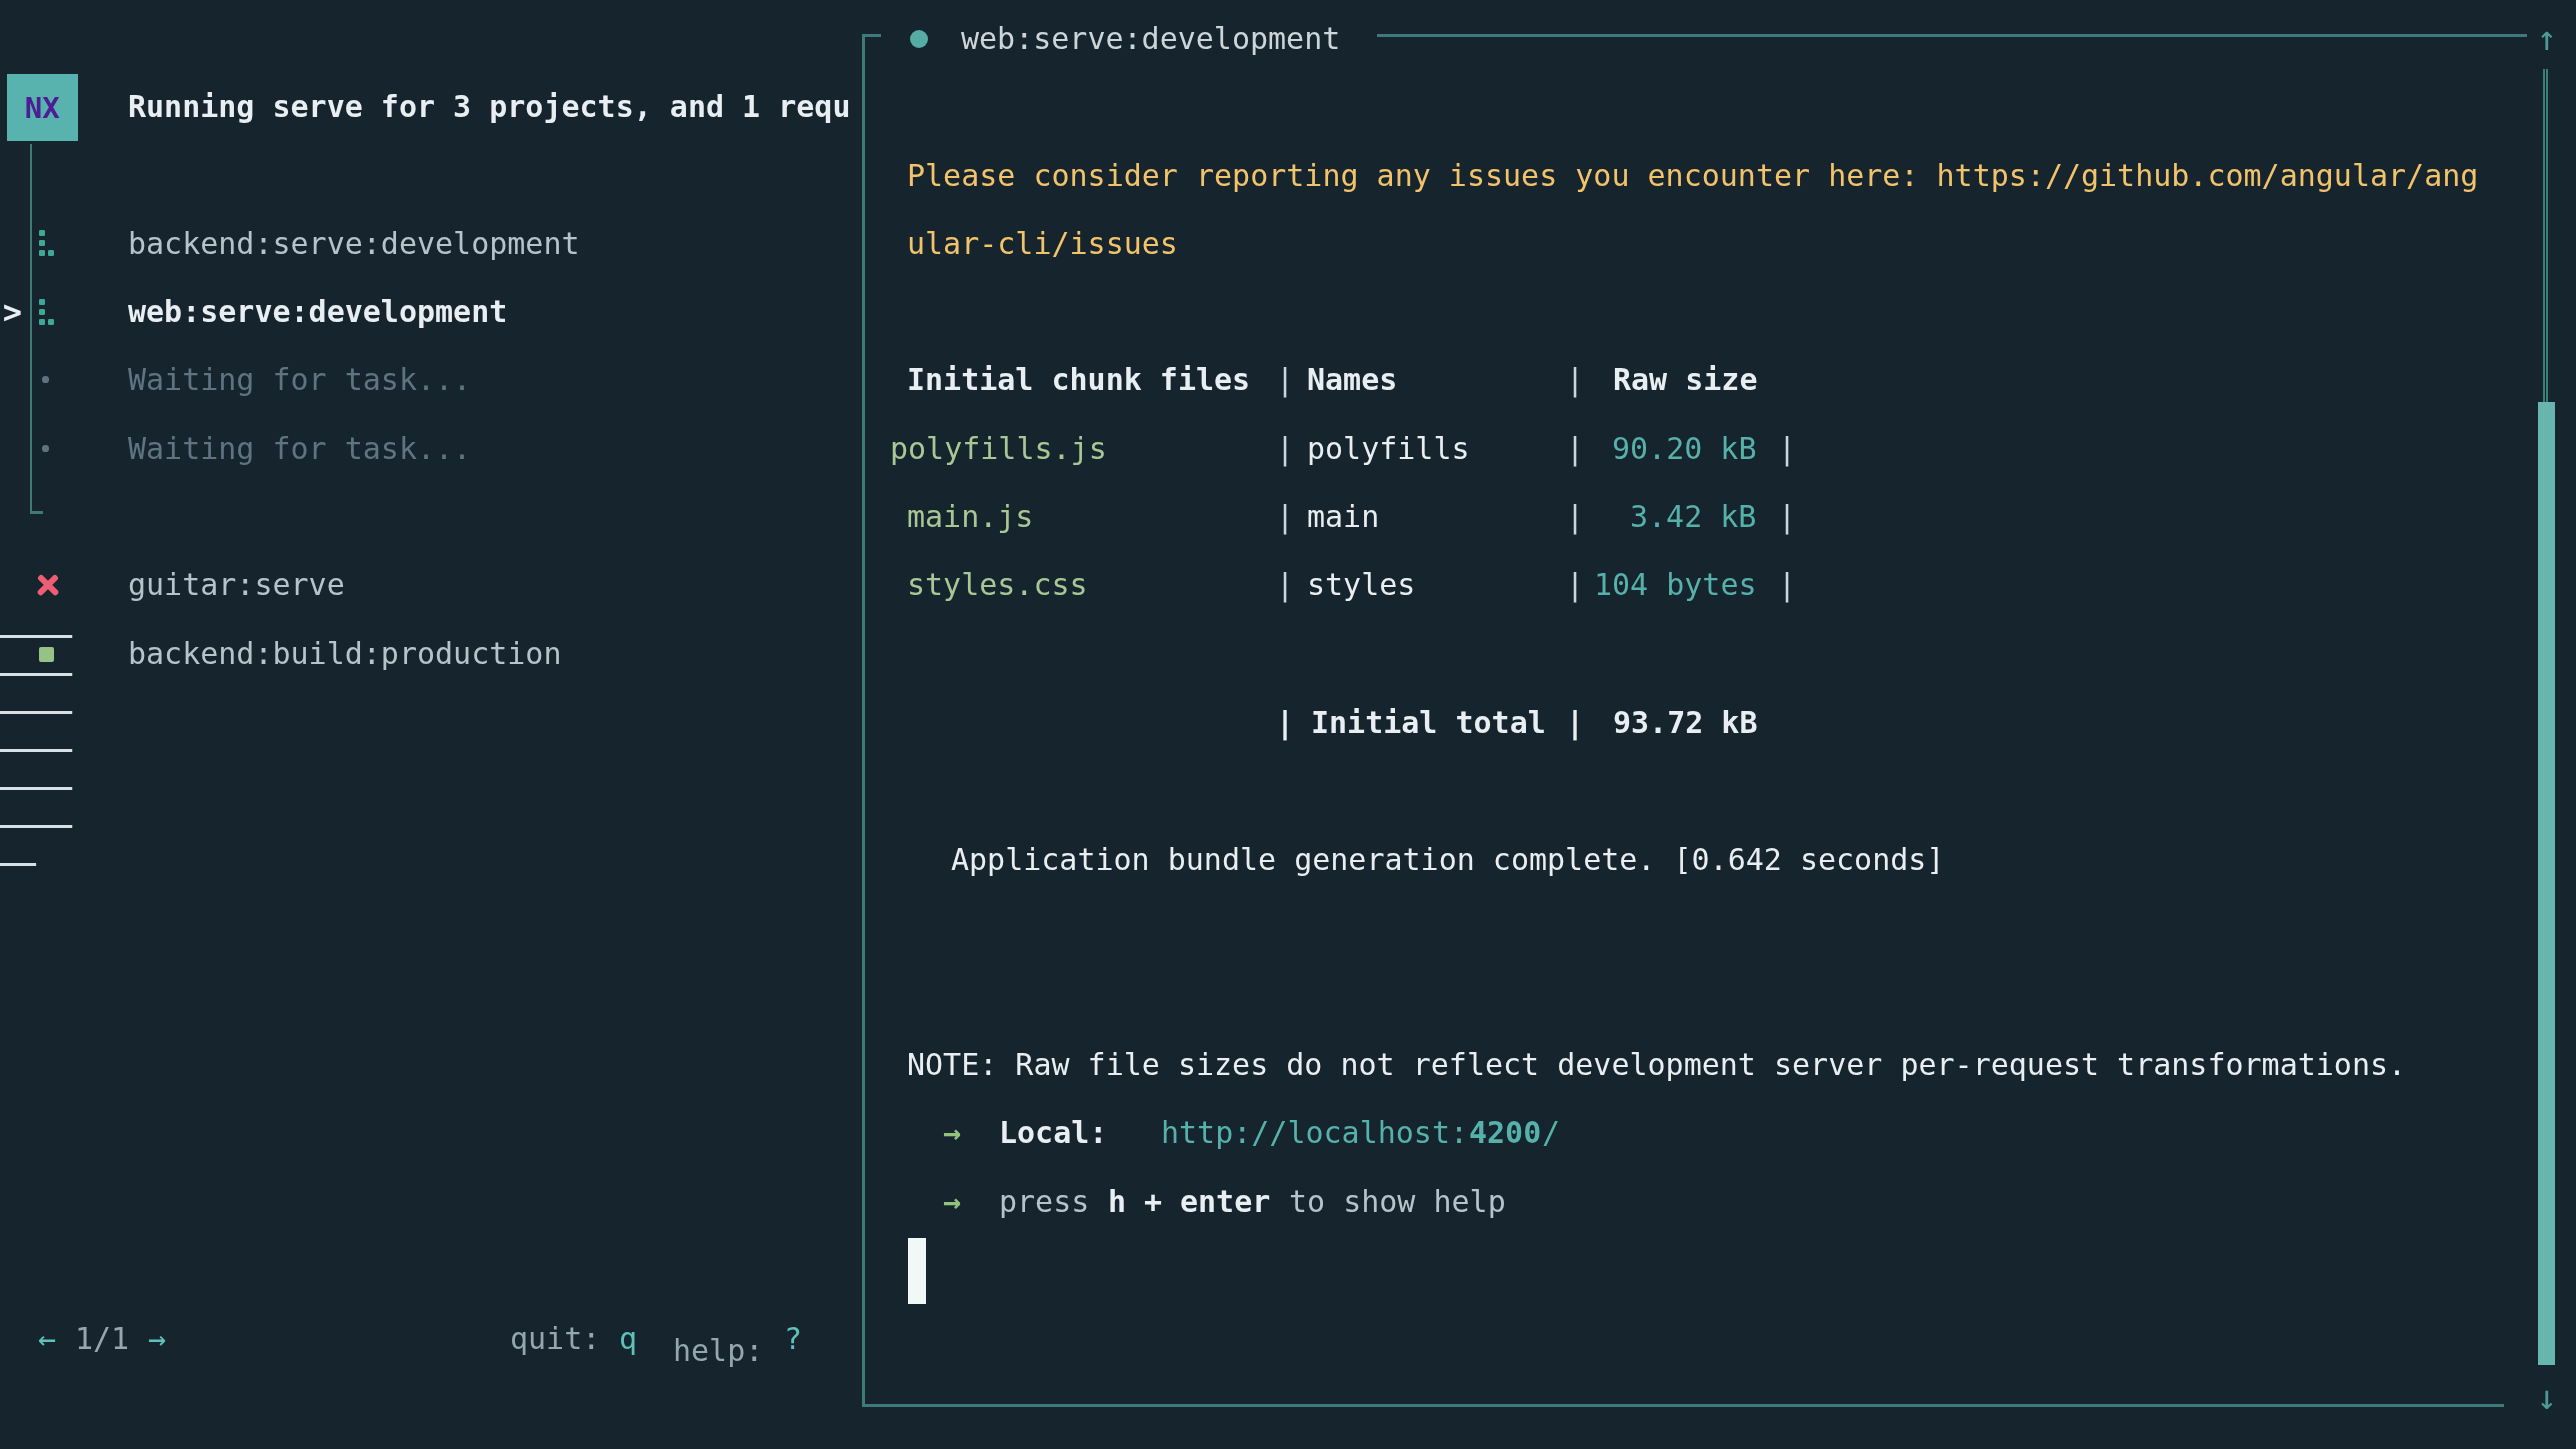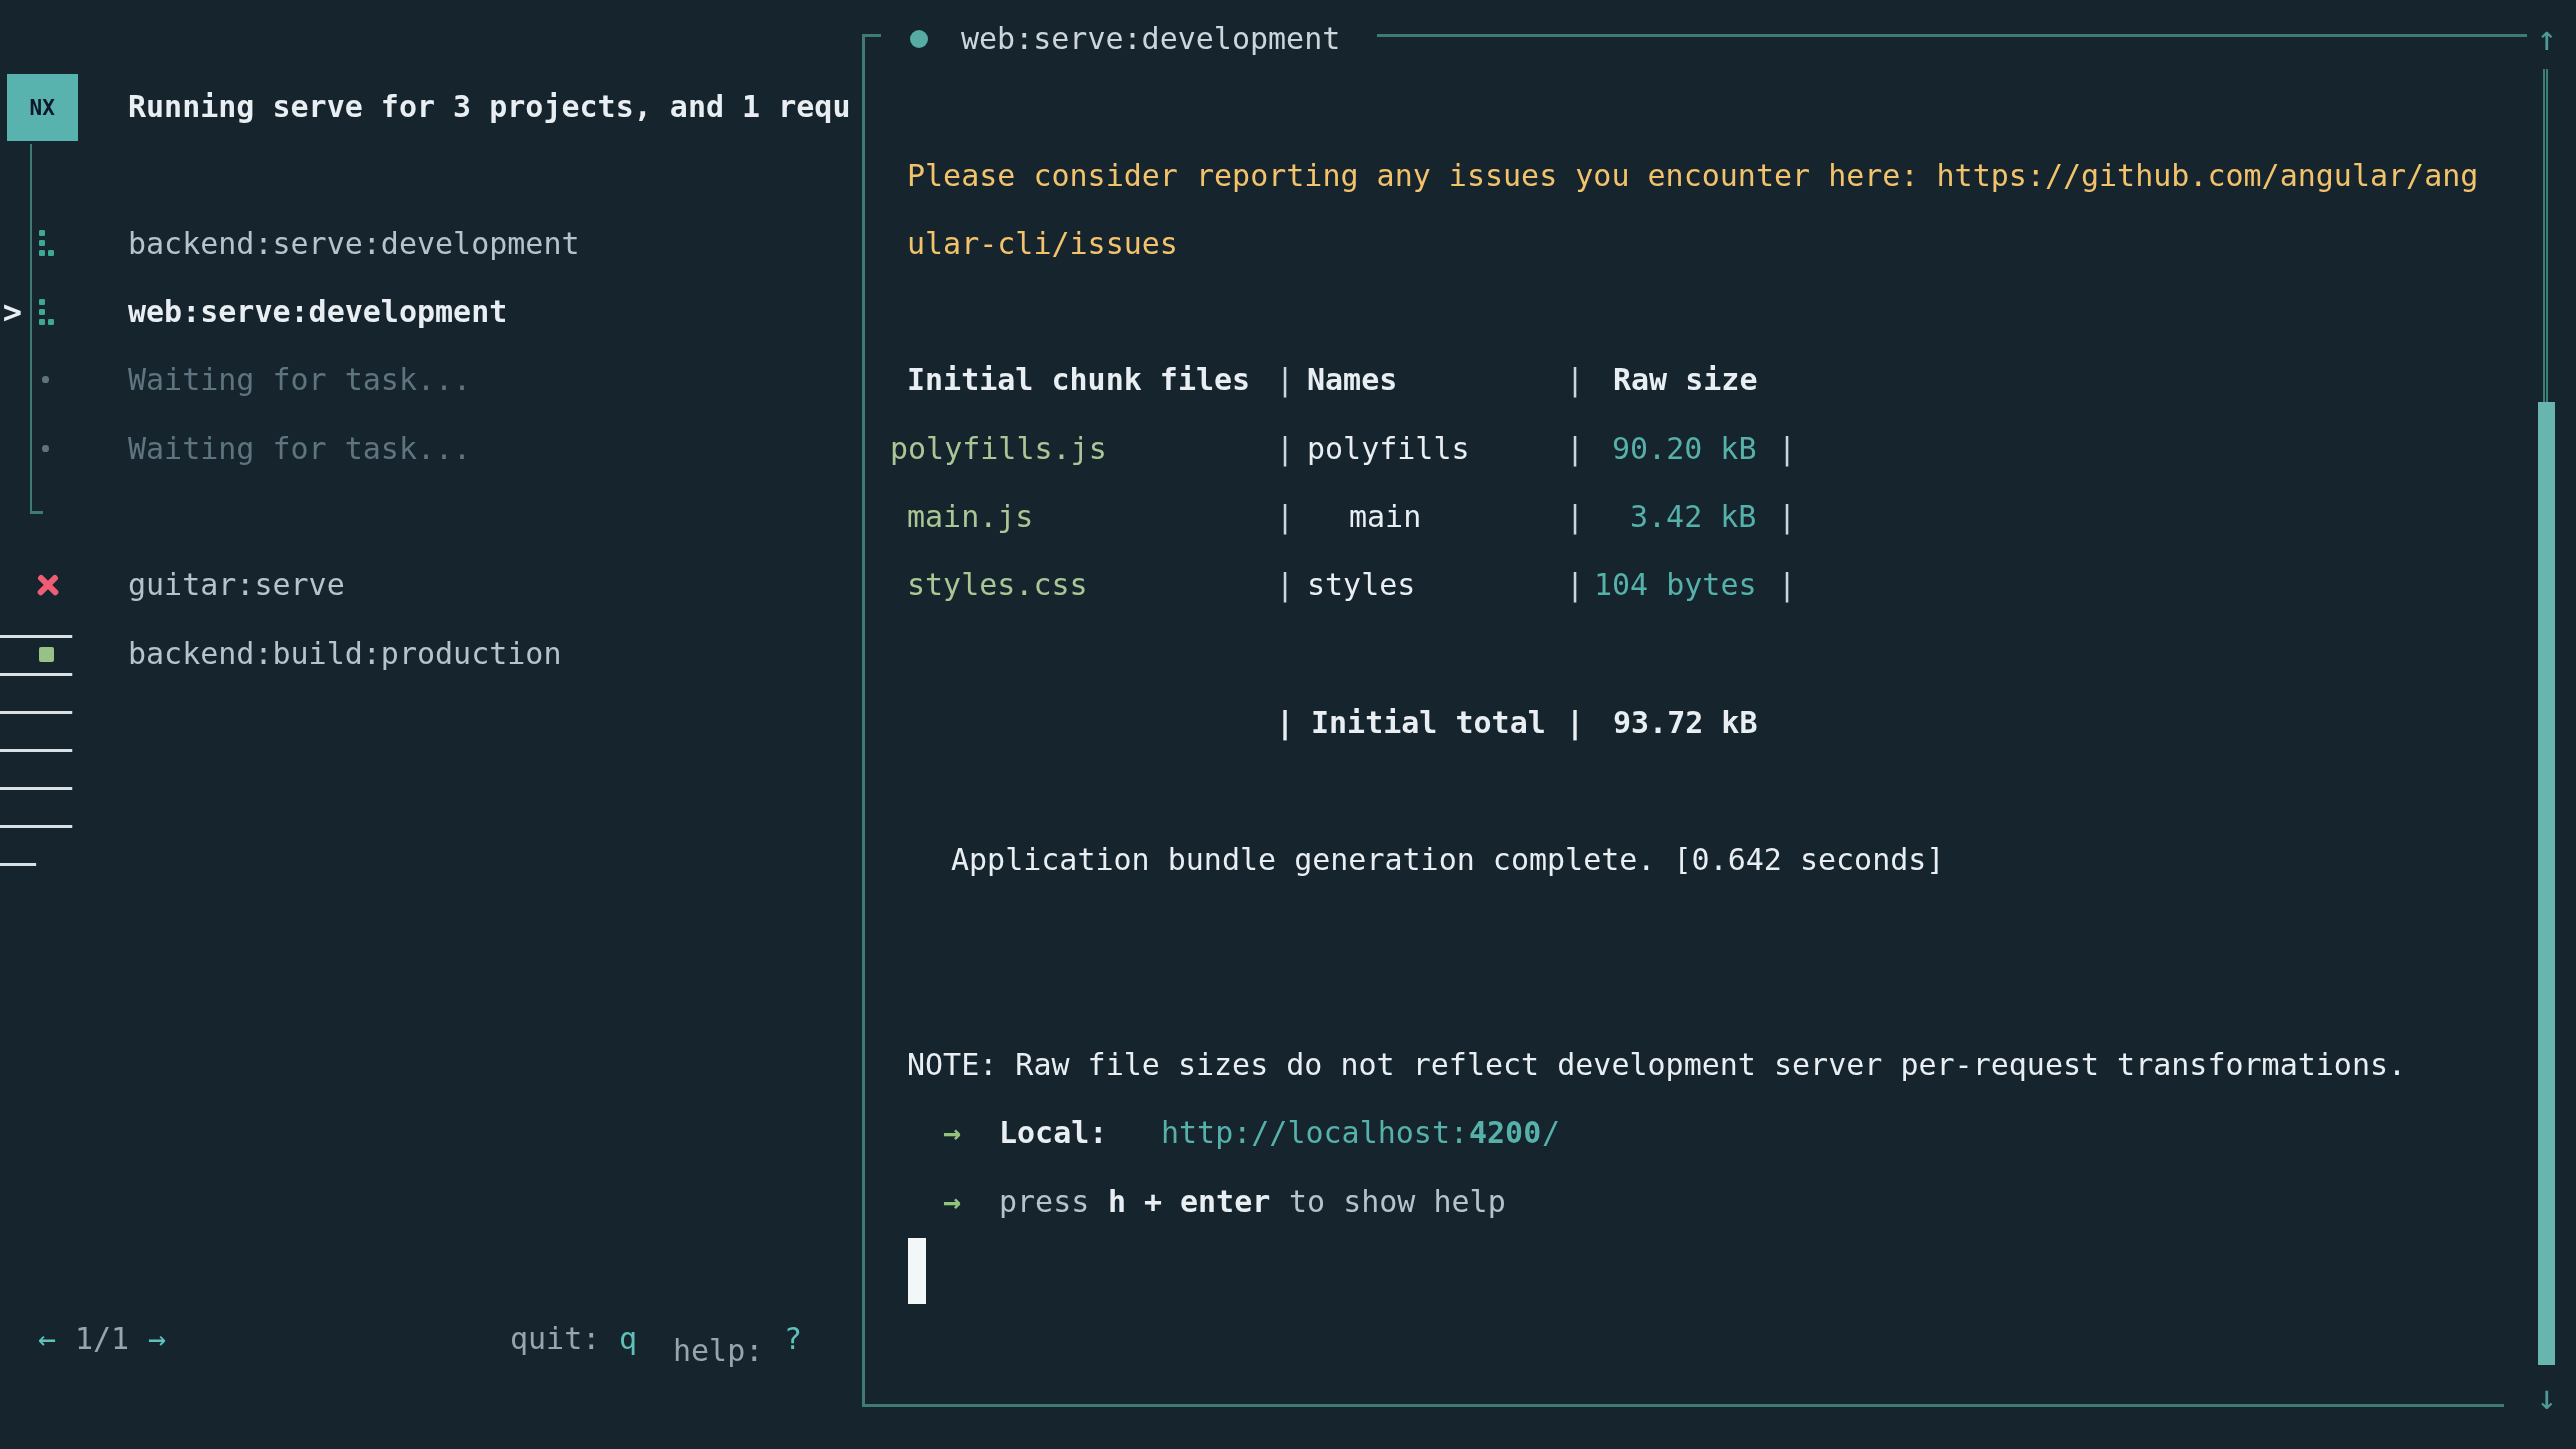--- a/index.html
+++ b/index.html
@@ -15,21 +15,21 @@
   .teal{color:#5ec1ba;}
   .tealtxt{color:#56b1aa;}
   .yellow{color:#f2c36b;}
   .green{color:#a9c694;}
   .agreen{color:#93c27d;}
   .pipe{color:#ccd7db;}
   .title{color:#ccd5d9;}
   
   .sidebar{position:absolute;left:0;top:0;width:862px;height:1449px;overflow:hidden;}
   .logo{position:absolute;left:6.7px;top:74px;width:71px;height:67px;background:#58b3ae;
-        color:#0f172a;font-weight:bold;font-size:21px;display:flex;align-items:center;justify-content:center;}
+        color:#4c1d95;font-weight:bold;font-size:29px;display:flex;align-items:center;justify-content:center;}
   .treeline{position:absolute;left:29.5px;top:144px;width:2.7px;height:368px;background:#3e7a78;}
   .treefoot{position:absolute;left:29.5px;top:511px;width:13.4px;height:2.7px;background:#3e7a78;}
   .spin{position:absolute;width:20px;height:28px;}
   .spin i{position:absolute;width:6px;height:6px;background:#3ea795;border-radius:1.3px;}
   .spin i:nth-child(1){left:0;top:0;}
   .spin i:nth-child(2){left:0;top:10px;}
   .spin i:nth-child(3){left:0;top:20px;}
   .spin i:nth-child(4){left:9.4px;top:20px;}
   .wdot{position:absolute;width:6.7px;height:6.7px;border-radius:50%;background:#5e737e;}
   .cross{position:absolute;width:20px;height:24px;}
@@ -139,21 +139,21 @@
     <span class="seg pipe" style="left:1276px;">|</span>
     <span class="seg white" style="left:1307px;">polyfills</span>
     <span class="seg pipe" style="left:1566px;">|</span>
     <span class="seg tealtxt" style="left:1612px;">90.20 kB</span>
     <span class="seg pipe" style="left:1778px;">|</span>
   </div>
 
   <div class="t" style="left:0;top:498px;width:2576px;">
     <span class="seg green" style="left:907px;">main.js</span>
     <span class="seg pipe" style="left:1276px;">|</span>
-    <span class="seg white" style="left:1307px;margin-left:42px;">main</span>
+    <span class="seg white" style="left:1307px;">main</span>
     <span class="seg pipe" style="left:1566px;">|</span>
     <span class="seg tealtxt" style="left:1630px;">3.42 kB</span>
     <span class="seg pipe" style="left:1778px;">|</span>
   </div>
 
   <div class="t" style="left:0;top:566px;width:2576px;text-decoration:underline;">
     <span class="seg green" style="left:907px;">styles.css</span>
     <span class="seg pipe" style="left:1276px;">|</span>
     <span class="seg white" style="left:1307px;">styles</span>
     <span class="seg pipe" style="left:1566px;">|</span>

